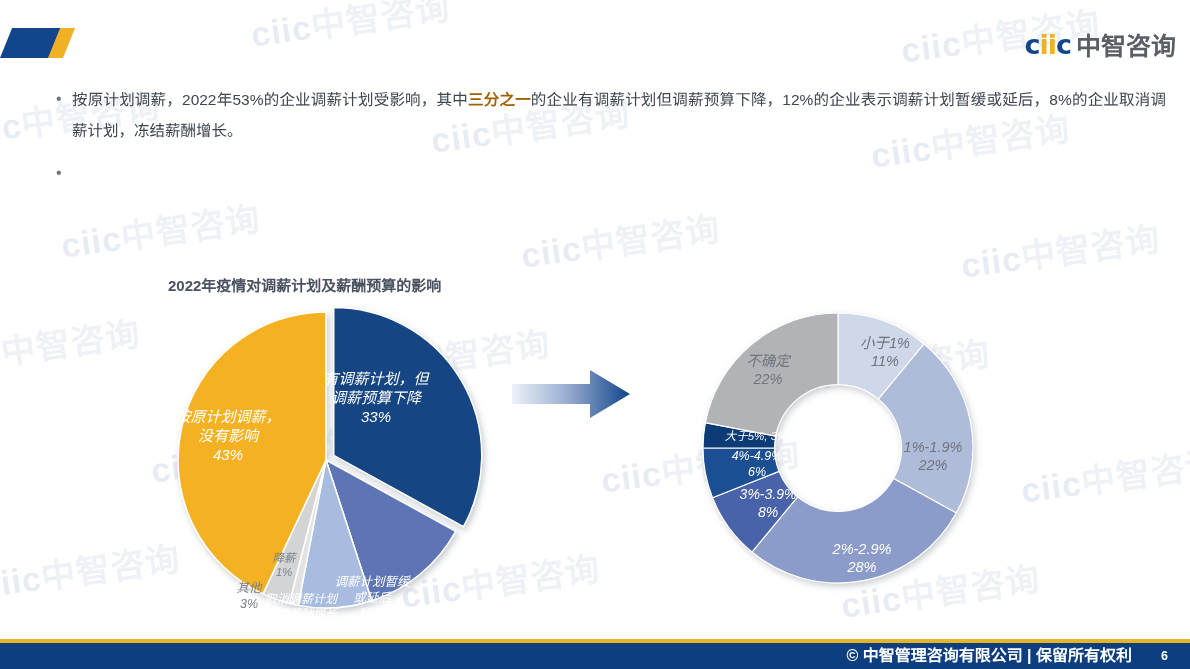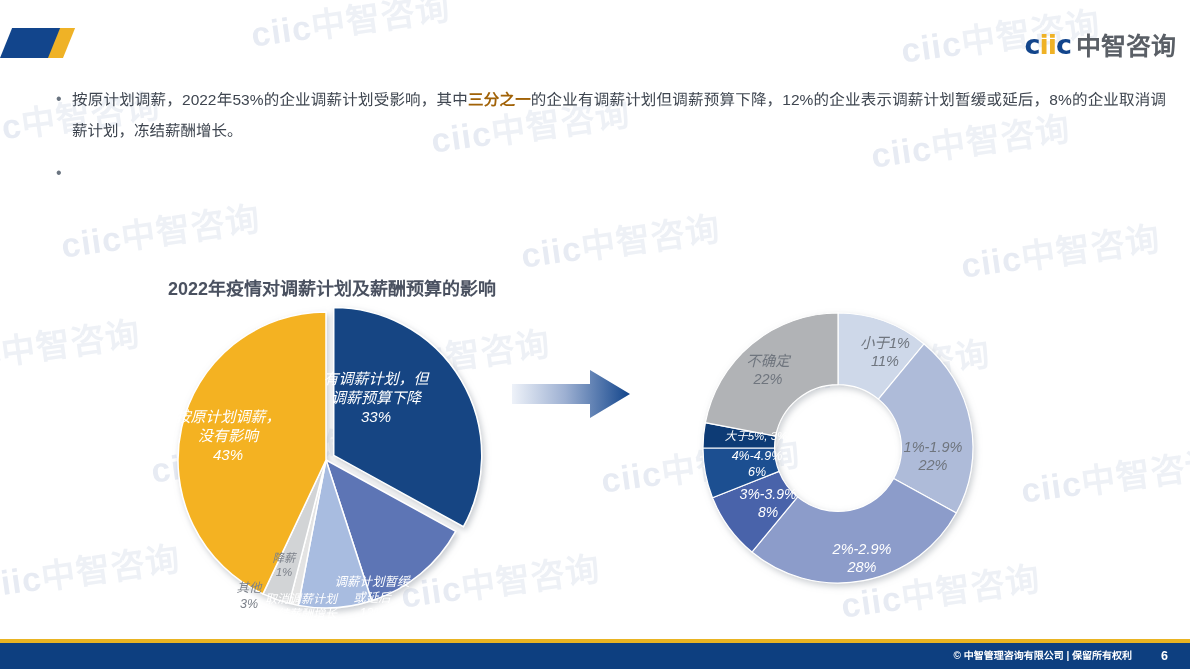--- a/index.html
+++ b/index.html
@@ -42,40 +42,40 @@
   .logo .cn{font-size:25px;font-weight:700;color:#5a5f66;letter-spacing:0px;margin-left:3px;}
 
   
   .bullets{position:absolute;left:56px;top:84px;width:1110px;z-index:5;}
   .bullet{display:flex;margin-bottom:12px;}
   .bdot{width:16px;flex:0 0 16px;color:#6a7480;font-size:16px;line-height:30px;}
   .btext{font-size:15.5px;line-height:31px;color:#3f4650;text-align:justify;}
   .btext b{font-weight:700;color:#a16207;}
 
   
-  .ctitle{position:absolute;font-size:18px;font-weight:700;color:#4a5160;z-index:5;}
+  .ctitle{position:absolute;font-size:15px;font-weight:700;color:#4a5160;z-index:5;}
   #ct-left{left:168px;top:274px;}
   #ct-right{left:697px;top:274px;}
 
   
   .chart-wrap{position:absolute;z-index:4;font-style:italic;}
   #pie-left{left:156px;top:300px;width:360px;height:320px;}
   #donut-right{left:690px;top:300px;width:300px;height:300px;}
   svg{overflow:visible;display:block;}
 
   .pl{font-family:"Liberation Sans","DejaVu Sans",sans-serif;}
 
   
   .arrow{position:absolute;left:512px;top:366px;width:120px;height:56px;z-index:5;}
 
   
   .footer{position:absolute;left:0;bottom:0;width:100%;height:26px;background:#0d3f80;z-index:8;}
   .footer-line{position:absolute;left:0;bottom:26px;width:100%;height:4px;background:#e9b423;z-index:8;}
   .footer-txt{position:absolute;right:58px;bottom:0;height:26px;line-height:26px;
-    font-size:10px;color:#ffffff;font-weight:700;z-index:9;}
+    font-size:16px;color:#ffffff;font-weight:700;z-index:9;}
   .footer-pg{position:absolute;right:22px;bottom:0;height:26px;line-height:26px;
     font-size:12.5px;color:#ffffff;font-weight:700;z-index:9;}
 </style>
 </head>
 <body>
 
 <div class="slide">
 
   <div class="wm-layer">
     <div class="wm" style="left:250px;top:-6px;"><span class="c">ciic</span>中智咨询</div>

